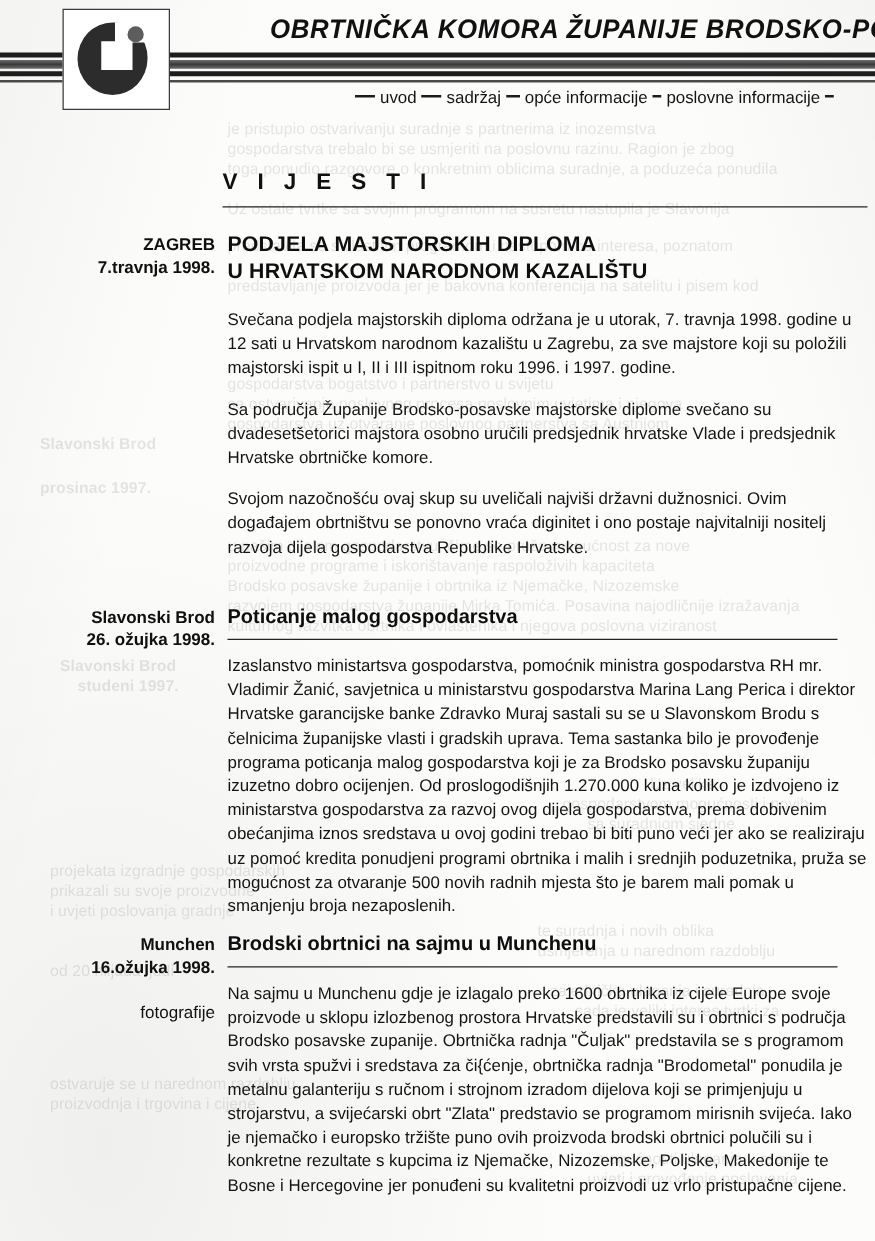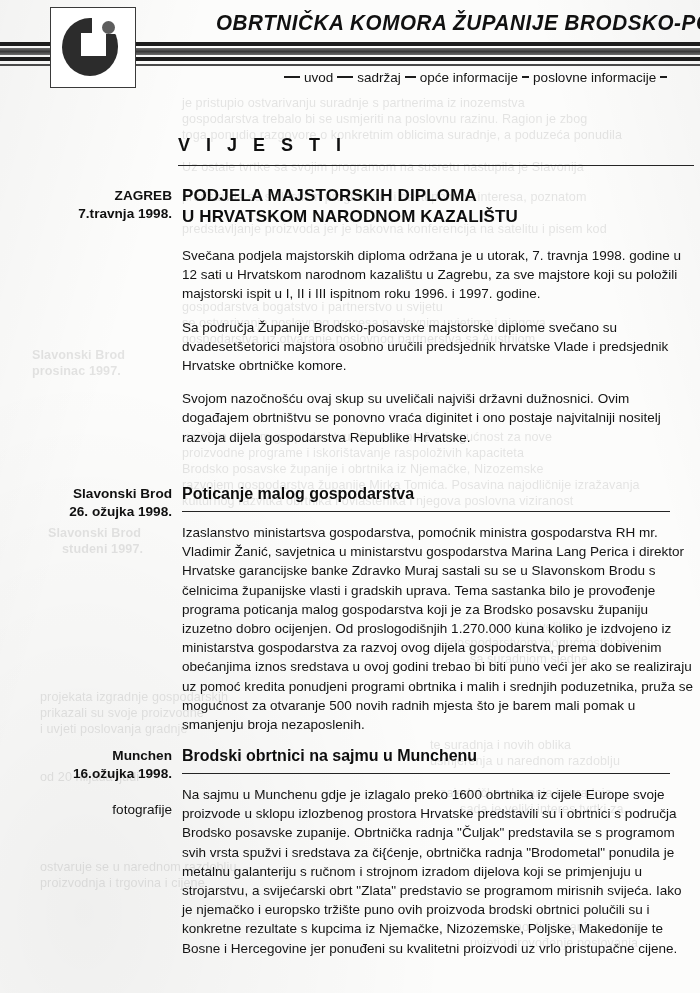--- a/index.html
+++ b/index.html
@@ -237,21 +237,21 @@
     <div class="ghost-line" style="left:182px; top:96px;">je pristupio ostvarivanju suradnje s partnerima iz inozemstva</div>
     <div class="ghost-line" style="left:182px; top:112px;">gospodarstva trebalo bi se usmjeriti na poslovnu razinu. Ragion je zbog</div>
     <div class="ghost-line" style="left:182px; top:128px;">toga ponudio razgovore o konkretnim oblicima suradnje, a poduzeća ponudila</div>
     <div class="ghost-line" style="left:182px; top:160px;">Uz ostale tvrtke sa svojim programom na susretu nastupila je Slavonija</div>
     <div class="ghost-line" style="left:182px; top:190px;">predstavila se s vlastitim programom i nastupom od interesa, poznatom</div>
     <div class="ghost-line" style="left:182px; top:222px;">predstavljanje proizvoda jer je bakovna konferencija na satelitu i pisem kod</div>
     <div class="ghost-line" style="left:182px; top:300px;">gospodarstva bogatstvo i partnerstvo u svijetu</div>
     <div class="ghost-line" style="left:182px; top:316px;">se ostvarivanje poslovnog procesa poslovnim uvjetima i njegova</div>
     <div class="ghost-line" style="left:182px; top:332px;">gospodarstva uz otvaranje poslovnog partnerstva sa Austrijom</div>
     <div class="ghost-line ghost-bold" style="left:32px;  top:348px;">Slavonski Brod</div>
-    <div class="ghost-line ghost-bold" style="left:32px;  top:364px;text-align:center;">prosinac 1997.</div>
+    <div class="ghost-line ghost-bold" style="left:32px;  top:383px;text-align:center;">prosinac 1997.</div>
     <div class="ghost-line" style="left:182px; top:430px;">u našim cijelom gospodarstvu, čime se pruža mogućnost za nove</div>
     <div class="ghost-line" style="left:182px; top:446px;">proizvodne programe i iskorištavanje raspoloživih kapaciteta</div>
     <div class="ghost-line" style="left:182px; top:462px;">Brodsko posavske županije i obrtnika iz Njemačke, Nizozemske</div>
     <div class="ghost-line" style="left:182px; top:478px;">razvojem gospodarstva županije Mirka Tomića. Posavina najodličnije izražavanja</div>
     <div class="ghost-line" style="left:182px; top:494px;">kulturnog razvitka obrtnika i ovlaštenika i njegova poslovna viziranost</div>
     <div class="ghost-line ghost-bold" style="left:48px;  top:526px;">Slavonski Brod</div>
     <div class="ghost-line ghost-bold" style="left:62px;  top:542px;">studeni 1997.</div>
     <div class="ghost-line" style="left:520px; top:620px;">Uz velike</div>
     <div class="ghost-line" style="left:450px; top:636px;">gospodarstvom mogućnosti i novih</div>
     <div class="ghost-line" style="left:470px; top:652px;">sa suradnjom sjedne</div>

